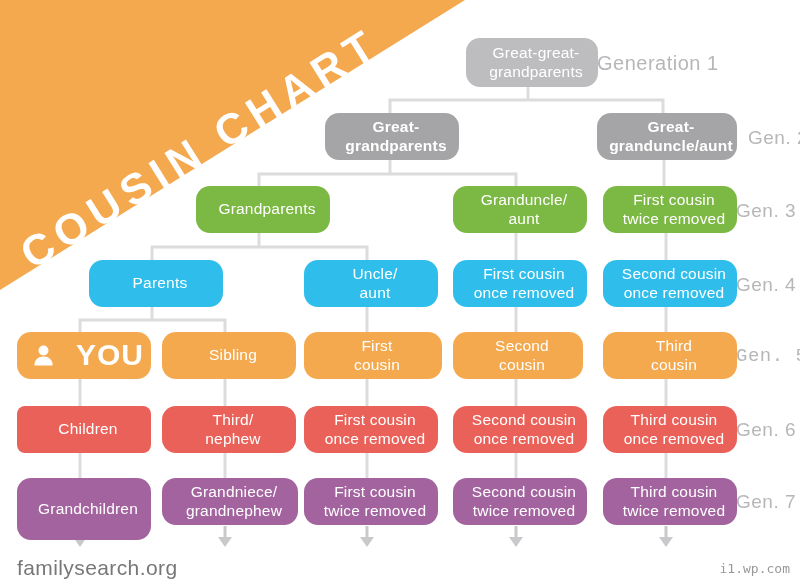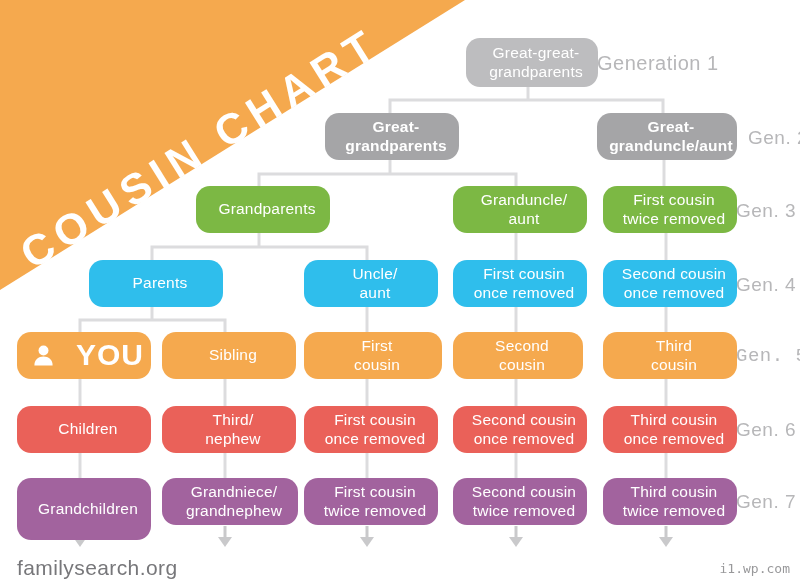--- a/index.html
+++ b/index.html
@@ -128,21 +128,21 @@
     <span>YOU</span>
   </div>
   <div class="node c-orange" style="left:162px;top:332px;width:126px;height:47px;">Sibling</div>
   <div class="node c-orange" style="left:304px;top:332px;width:130px;height:47px;">First
 cousin</div>
   <div class="node c-orange" style="left:453px;top:332px;width:122px;height:47px;">Second
 cousin</div>
   <div class="node c-orange" style="left:603px;top:332px;width:126px;height:47px;">Third
 cousin</div>
 
-  <div class="node c-red" style="left:17px;top:406px;width:126px;height:47px;">Children</div>
+  <div class="node c-red" style="left:17px;top:406px;width:126px;height:47px;border-radius:8px;">Children</div>
   <div class="node c-red" style="left:162px;top:406px;width:126px;height:47px;">Third/
 nephew</div>
   <div class="node c-red" style="left:304px;top:406px;width:126px;height:47px;">First cousin
 once removed</div>
   <div class="node c-red" style="left:453px;top:406px;width:126px;height:47px;">Second cousin
 once removed</div>
   <div class="node c-red" style="left:603px;top:406px;width:126px;height:47px;">Third cousin
 once removed</div>
 
   <div class="node c-purple" style="left:17px;top:478px;width:126px;height:62px;">Grandchildren</div>

